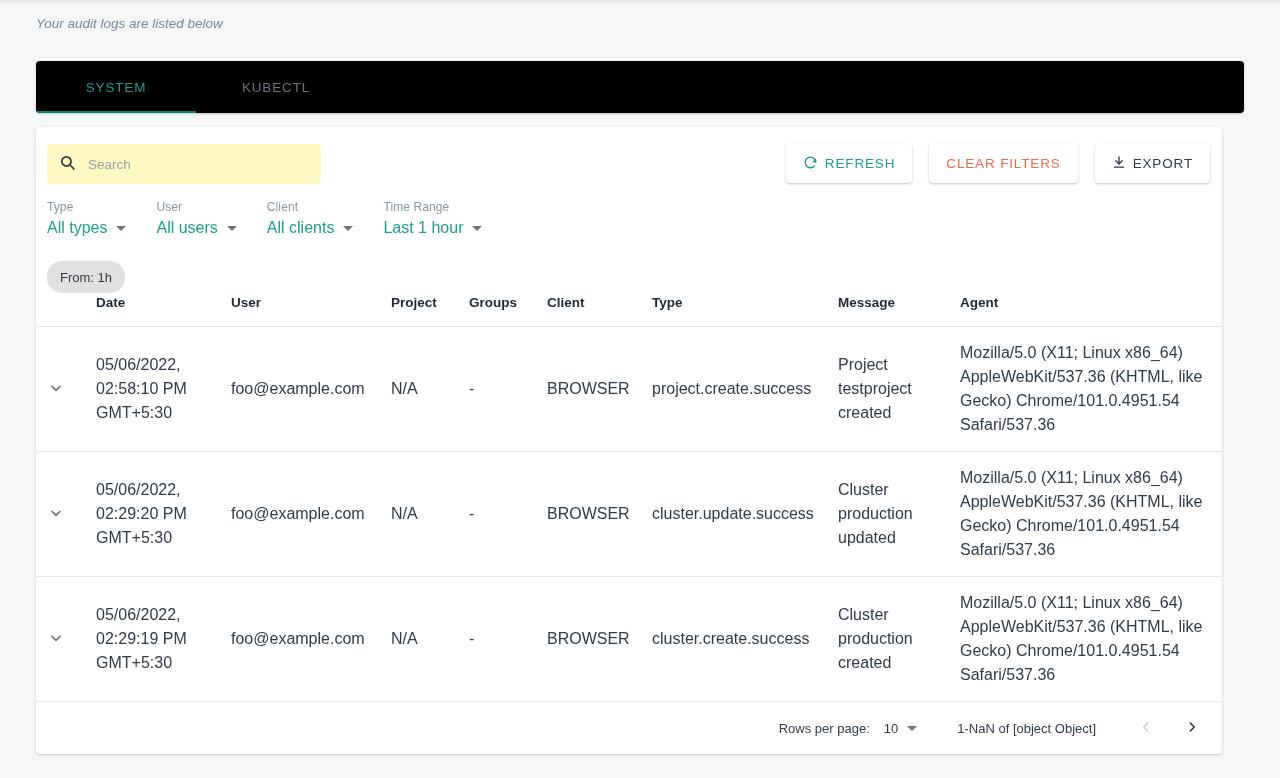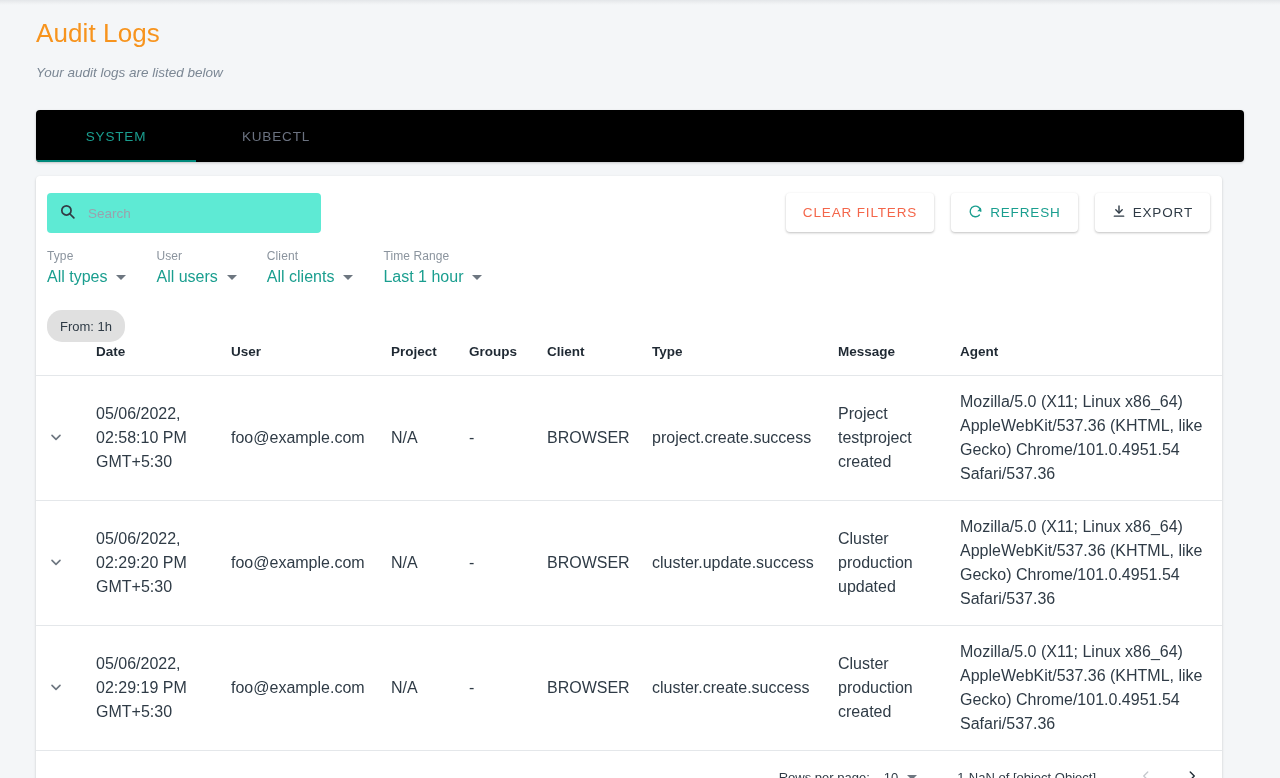--- a/index.html
+++ b/index.html
@@ -93,21 +93,21 @@
   .toolbar {
     position: relative;
     padding: 18px 12px 0 12px;
     min-height: 160px;
   }
   .search-box {
     position: absolute;
     left: 11px; top: 17px;
     width: 274px;
     height: 40px;
-    background: #5eead4;
+    background: #fef9c3;
     border-radius: 4px;
     display: flex;
     align-items: center;
     padding: 0 12px;
   }
   .search-icon { flex: 0 0 auto; margin-right: 12px; display: block; color: #333a44; }
   .search-input {
     border: none;
     background: transparent;
     outline: none;
@@ -269,21 +269,20 @@
   .pg-prev { color: #c4c8cd; cursor: default; }
   .pg-next { color: #1f2933; margin-left: 14px; }
 </style>
 </head>
 <body>
 
 <div class="appbar-shadow"></div>
 
 <div class="page">
 
-  <h1 class="page-title">Audit Logs</h1>
   <p class="page-subtitle">Your audit logs are listed below</p>
 
   <div class="tabs-card">
     <button class="tab active">SYSTEM</button>
     <button class="tab">KUBECTL</button>
   </div>
 
   <div class="main-card">
 
     <div class="toolbar">
@@ -292,30 +291,30 @@
         <span class="search-icon">
           <svg width="17" height="17" viewBox="0 0 24 24" fill="none" stroke="currentColor" stroke-width="2.4" stroke-linecap="round">
             <circle cx="10.5" cy="10.5" r="6.5"></circle>
             <line x1="15.5" y1="15.5" x2="21" y2="21"></line>
           </svg>
         </span>
         <input class="search-input" type="text" placeholder="Search" style="">
       </div>
 
       <div class="actions">
-        <button class="btn btn-clear">CLEAR FILTERS</button>
         <button class="btn btn-refresh">
           <span>
             <svg width="15" height="15" viewBox="0 0 24 24" fill="none" stroke="currentColor" stroke-width="2.2" stroke-linecap="round">
               <path d="M20.5 11.5a8.5 8.5 0 1 0-2.2 6.1"></path>
               <polyline points="20.8,5.6 20.8,11.6 14.8,11.6" fill="currentColor" stroke="none"></polyline>
             </svg>
           </span>
           <span>REFRESH</span>
         </button>
+        <button class="btn btn-clear">CLEAR FILTERS</button>
         <button class="btn btn-export">
           <span>
             <svg width="14" height="15" viewBox="0 0 24 24" fill="none" stroke="currentColor" stroke-width="2.4" stroke-linecap="round" stroke-linejoin="round">
               <line x1="12" y1="2.5" x2="12" y2="14"></line>
               <polyline points="6.5,9 12,14.5 17.5,9"></polyline>
               <line x1="4" y1="20" x2="20" y2="20"></line>
             </svg>
           </span>
           <span>EXPORT</span>
         </button>

